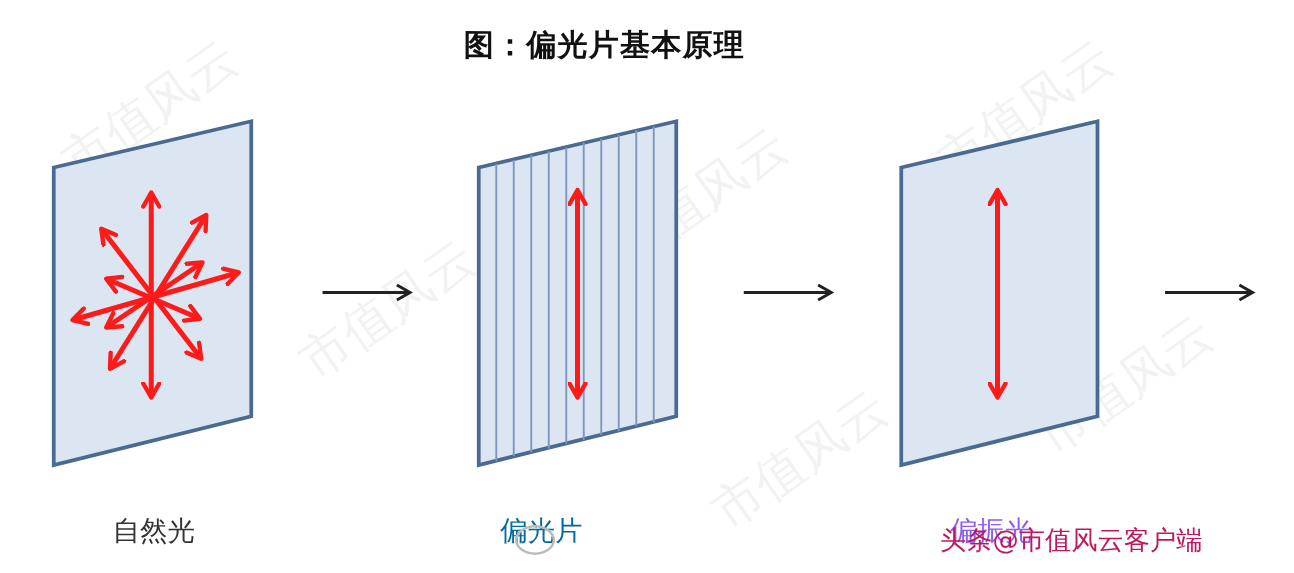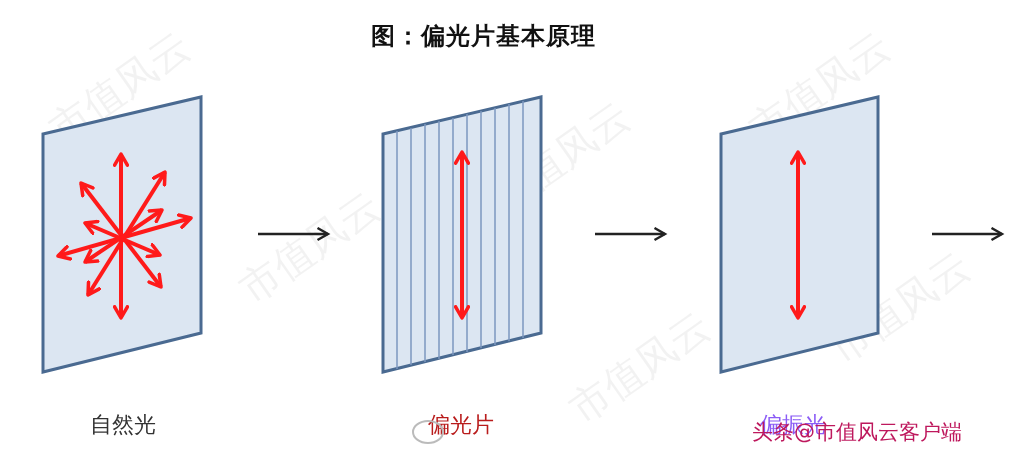--- a/index.html
+++ b/index.html
@@ -69,19 +69,19 @@
 
   <g>
     <polygon points="721,134 878,97 878,333 721,372" fill="#dce6f2" stroke="#4a6a91" stroke-width="3"></polygon>
     <line x1="798" y1="152" x2="798" y2="318" stroke="#ff1a1a" stroke-width="4" marker-start="url(#redHead)" marker-end="url(#redHead)"></line>
   </g>
 
   <line x1="932" y1="234" x2="1002" y2="234" stroke="#222" stroke-width="2.5" marker-end="url(#blackHead)"></line>
 </svg>
 
 <div class="label" style="left:90px;">自然光</div>
-<div class="label" style="left:428px;color:#b91c1c;">偏光片</div>
+<div class="label" style="left:400px;color:#0369a1;">偏光片</div>
 <div class="label" style="left:760px;color:#8b5cf6;">偏振光</div>
 
 <div class="wm-app">
   <span class="wm-app-icon"></span>
 </div>
 <div class="wm-toutiao">头条@市值风云客户端</div>
 
 </body></html>

